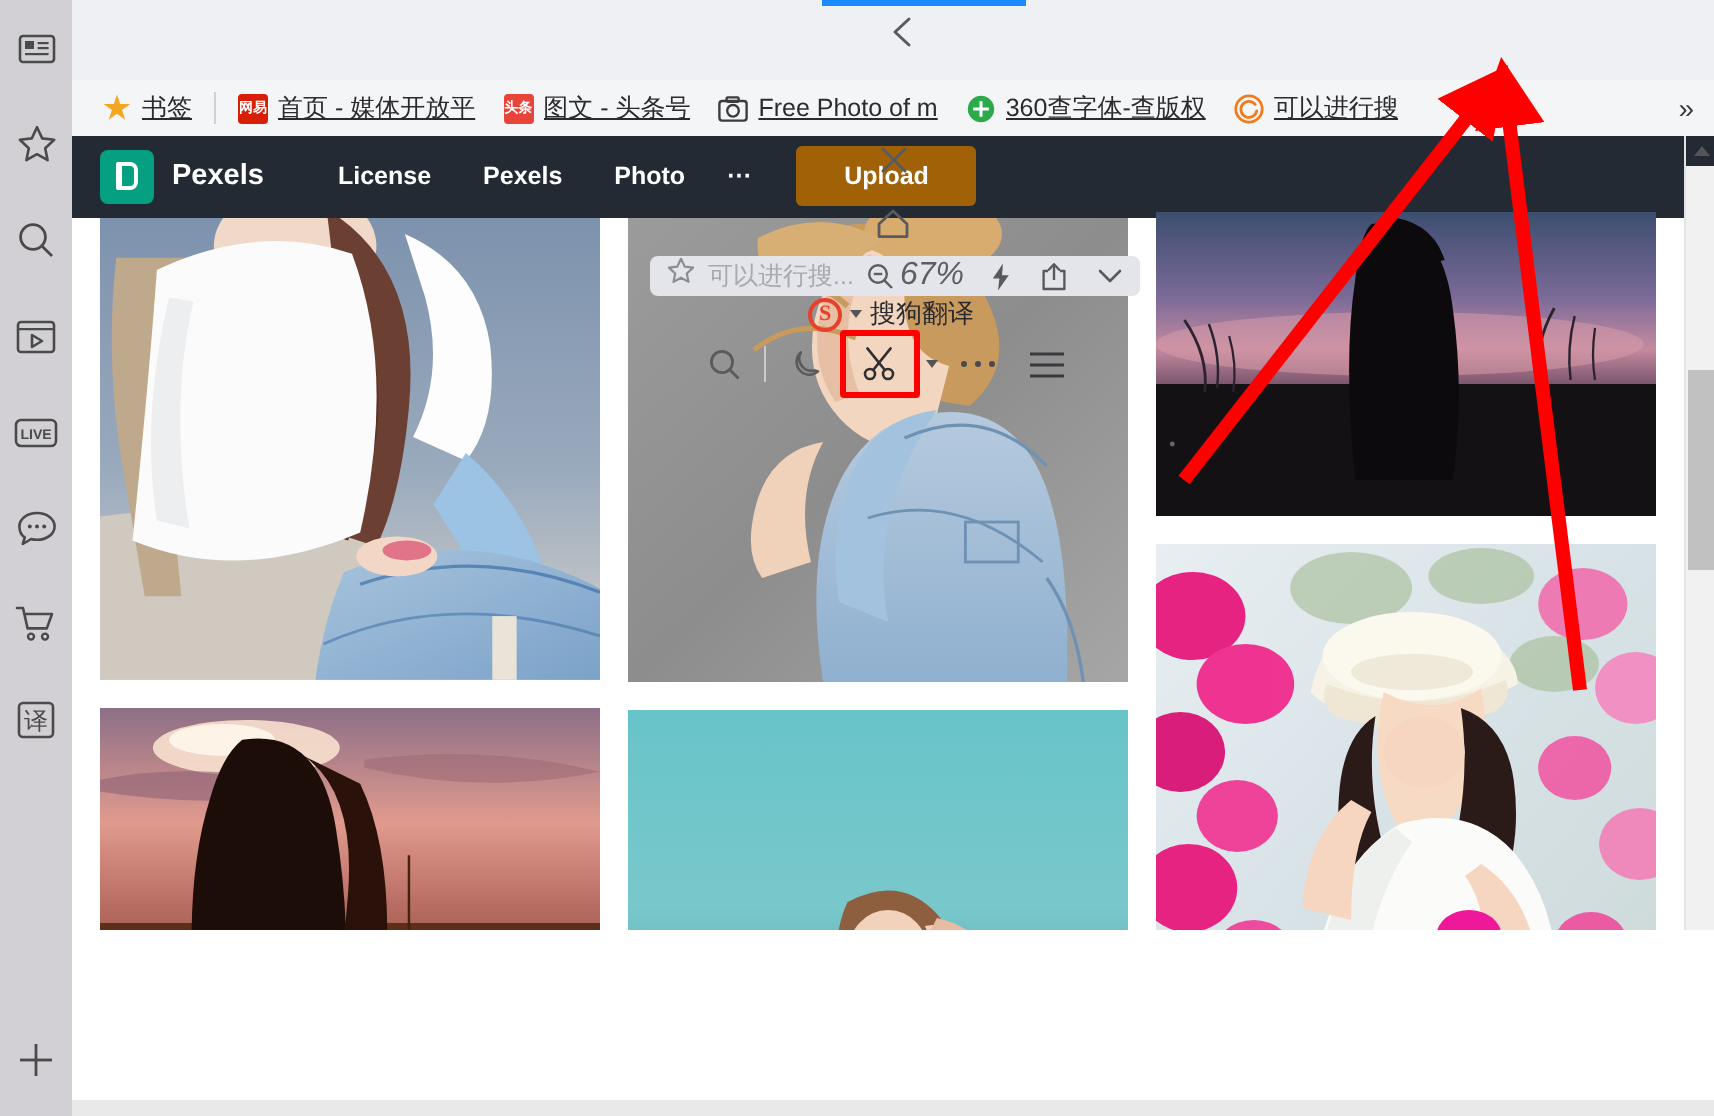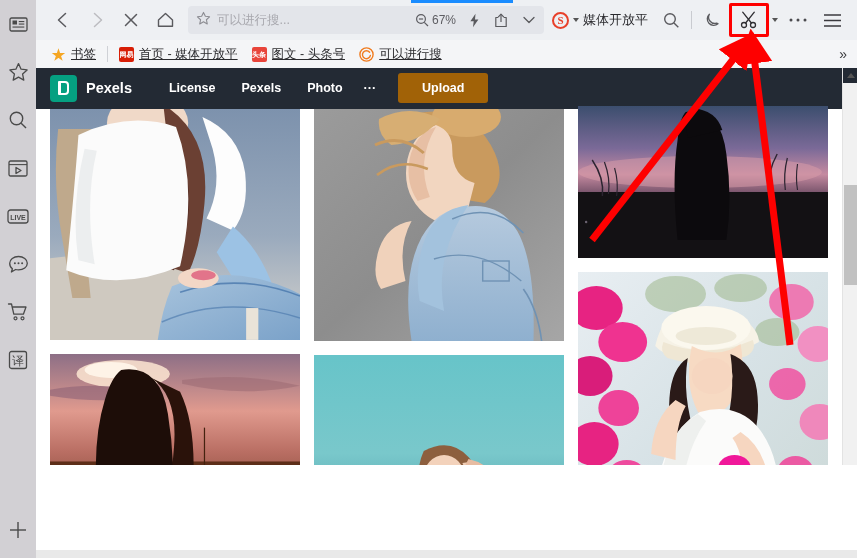--- a/index.html
+++ b/index.html
@@ -25,20 +25,21 @@
   }
   .rail-icon svg { display: block; }
   .rail-spacer { flex: 1; }
 
   
   .toolbar {
     position: absolute; left: 36px; top: 0; width: 821px; height: 40px;
     background: #eef0f3;
     display: flex; align-items: center;
     z-index: 20;
+    flex-direction: column;
   }
   .tab-strip-line {
     position: absolute; left: 411px; top: 0; width: 102px; height: 3px;
     background: #1a8cff;
     z-index: 25;
   }
   .tb-btn {
     width: 34px; height: 32px;
     display: flex; align-items: center; justify-content: center;
     color: #5a5a5e; flex: 0 0 auto;
@@ -52,21 +53,21 @@
     display: flex; align-items: center; gap: 6px; padding: 0 8px;
     min-width: 0;
   }
   .url-star { color: #8c8c92; flex: 0 0 auto; }
   .url-text {
     flex: 1 1 auto; color: #a8a8ae; font-size: 12.5px;
     white-space: nowrap; overflow: hidden; text-overflow: ellipsis;
   }
   .url-zoom {
     display: flex; align-items: center; gap: 3px;
-    color: #5d5d62; font-size: 12px; flex: 0 0 auto;
+    color: #5d5d62; font-size: 16px; flex: 0 0 auto; font-style: italic;
   }
   .url-mini { color: #5a5a5e; display: flex; align-items: center; flex: 0 0 auto; }
 
   .sogou-block {
     display: flex; align-items: center; gap: 4px;
     padding: 0 6px 0 4px; flex: 0 0 auto;
   }
   .sogou-logo {
     width: 17px; height: 17px; border-radius: 50%;
     border: 2px solid #e8402a; color: #e8402a;
@@ -329,21 +330,21 @@
       <span class="url-mini" style="margin-left:8px;">
         <svg width="14" height="10" viewBox="0 0 14 10">
             <polyline points="2,2.5 7,7.5 12,2.5" fill="none" stroke="#5a5a5e" stroke-width="1.3" stroke-linecap="round" stroke-linejoin="round"></polyline>
           </svg>
       </span>
     </div>
 
     <div class="sogou-block">
       <span class="sogou-logo">S</span>
       <span class="caret-sm"></span>
-      <span class="sogou-text">媒体开放平</span>
+      <span class="sogou-text">搜狗翻译</span>
     </div>
 
     <div class="tb-right">
       <div class="tb-btn">
         <svg width="17" height="17" viewBox="0 0 17 17">
             <circle cx="7" cy="7" r="5.3" fill="none" stroke="#5a5a5e" stroke-width="1.4"></circle>
             <line x1="11" y1="11" x2="15.3" y2="15.3" stroke="#5a5a5e" stroke-width="1.4"></line>
           </svg>
       </div>
       <div class="tb-divider"></div>
@@ -387,20 +388,40 @@
       <span class="bm-label">书签</span>
     </div>
     <span class="bm-sep"></span>
     <div class="bm">
       <span class="fav fav-netease">网易</span>
       <span class="bm-label">首页 - 媒体开放平</span>
     </div>
     <div class="bm">
       <span class="fav fav-toutiao">头条</span>
       <span class="bm-label">图文 - 头条号</span>
+    </div>
+    <div class="bm">
+      <span class="fav fav-cam">
+        <svg width="15" height="13" viewBox="0 0 15 13">
+            <rect x="0.7" y="2.5" width="13.6" height="9.8" rx="1.4" fill="none" stroke="#3c3c40" stroke-width="1.2"></rect>
+            <rect x="4.3" y="0.7" width="6" height="2.2" rx="0.6" fill="none" stroke="#3c3c40" stroke-width="1.2"></rect>
+            <circle cx="7.5" cy="7.4" r="2.9" fill="none" stroke="#3c3c40" stroke-width="1.2"></circle>
+          </svg>
+      </span>
+      <span class="bm-label">Free Photo of m</span>
+    </div>
+    <div class="bm">
+      <span class="fav fav-360">
+        <svg width="15" height="15" viewBox="0 0 15 15">
+            <circle cx="7.5" cy="7.5" r="6.6" fill="#2aaa4a"></circle>
+            <line x1="7.5" y1="3.6" x2="7.5" y2="11.4" stroke="#fff" stroke-width="1.5"></line>
+            <line x1="3.6" y1="7.5" x2="11.4" y2="7.5" stroke="#fff" stroke-width="1.5"></line>
+          </svg>
+      </span>
+      <span class="bm-label">360查字体-查版权</span>
     </div>
     <div class="bm">
       <span class="fav fav-sogou">
         <svg width="15" height="15" viewBox="0 0 15 15">
             <circle cx="7.5" cy="7.5" r="6.6" fill="none" stroke="#f07c20" stroke-width="1.4"></circle>
             <path d="M10.6 5.2a4 4 0 1 0 .8 3.2" fill="none" stroke="#f07c20" stroke-width="1.4" stroke-linecap="round"></path>
           </svg>
       </span>
       <span class="bm-label">可以进行搜</span>
     </div>

